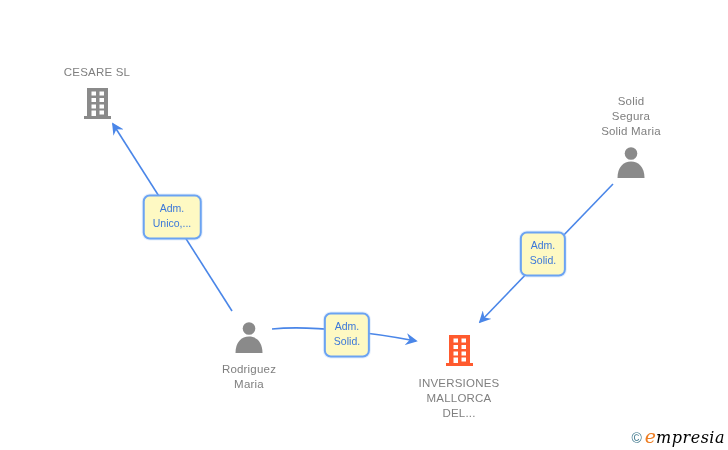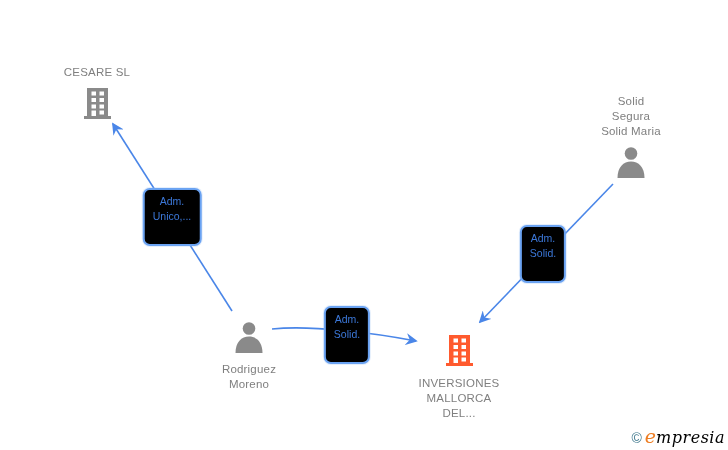--- a/index.html
+++ b/index.html
@@ -41,24 +41,24 @@
   }
   .node-icon { display: inline-block; }
   .node-icon svg { display: block; margin: 0 auto; }
   .icon-gap-below { margin-top: 7px; }
   .icon-gap-above { margin-bottom: 5px; }
 
   .edge-label {
     position: absolute;
     transform: translate(-50%, -50%);
     z-index: 3;
-    background: #000000;
+    background: #fef9c3;
     border: 2px solid #6ba3f2;
     border-radius: 7px;
-    padding: 4px 8px 20px 8px;
+    padding: 4px 8px 7px 8px;
     font-size: 10.5px;
     line-height: 15px;
     color: #3c78d9;
     text-align: center;
     white-space: nowrap;
     box-shadow: 0 0 0 1px rgba(150, 190, 245, 0.25);
   }
 
   .logo {
     position: absolute;
@@ -138,21 +138,21 @@
 
   <div class="node" style="left:190px; top:321px;">
     <span class="node-icon icon-gap-above">
       <svg width="34" height="32" viewBox="0 0 34 32">
         <circle cx="17" cy="7.5" r="6.3" fill="#8a8a8a"></circle>
         <path d="M3.5,32 C3.5,21 9.5,15.5 17,15.5 C24.5,15.5 30.5,21 30.5,32 Z" fill="#8a8a8a"></path>
       </svg>
     </span>
     <div class="node-label">
       <div>Rodriguez</div>
-      <div>Moreno</div>
+      <div>Maria</div>
     </div>
   </div>
 
   <div class="node" style="left:400px; top:334px;">
     <span class="node-icon icon-gap-above">
       <svg width="31" height="33" viewBox="0 0 31 33">
         <rect x="5" y="1" width="21" height="28" fill="#ff5a2e"></rect>
         <rect x="2" y="29" width="27" height="3" fill="#ff5a2e"></rect>
         <rect x="9.5" y="4.5" width="4.5" height="4" fill="#ffffff"></rect>
         <rect x="17.5" y="4.5" width="4.5" height="4" fill="#ffffff"></rect>

